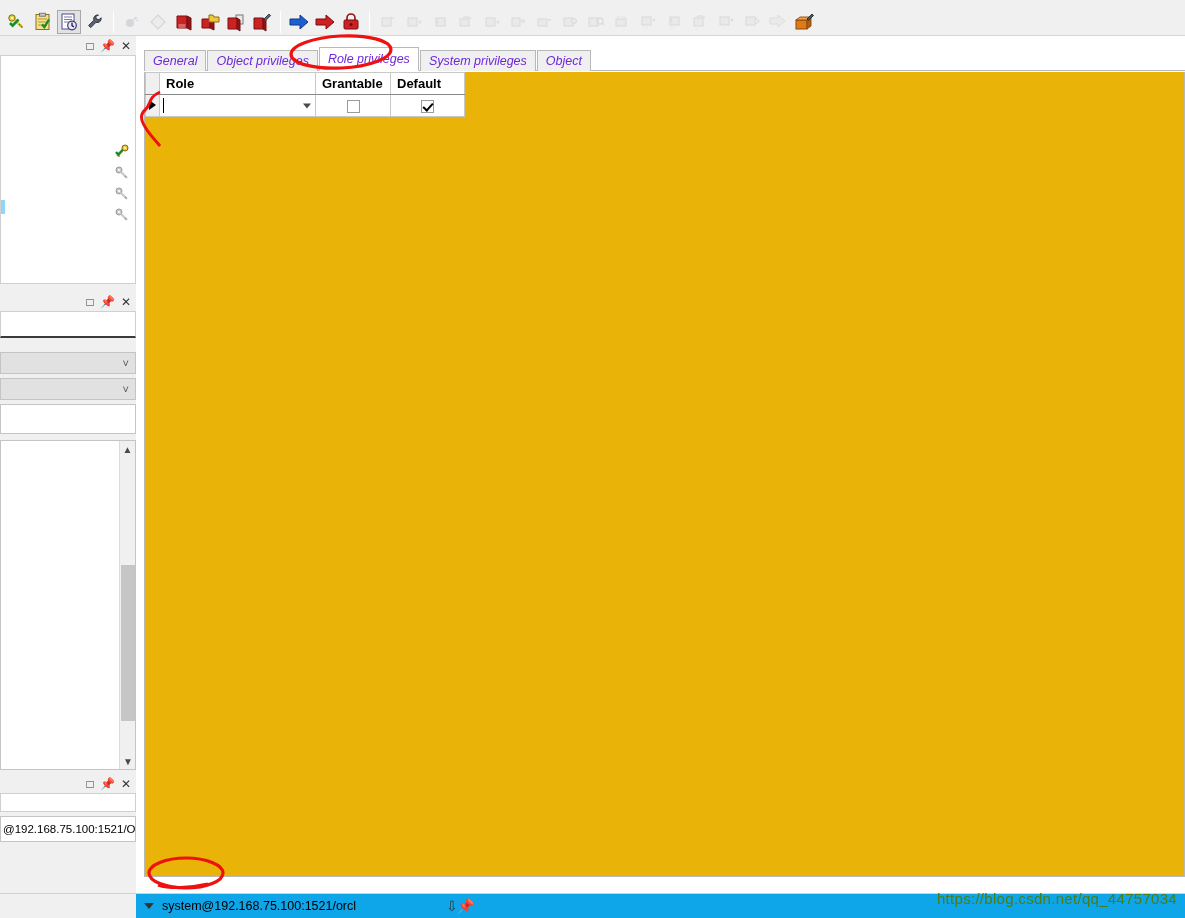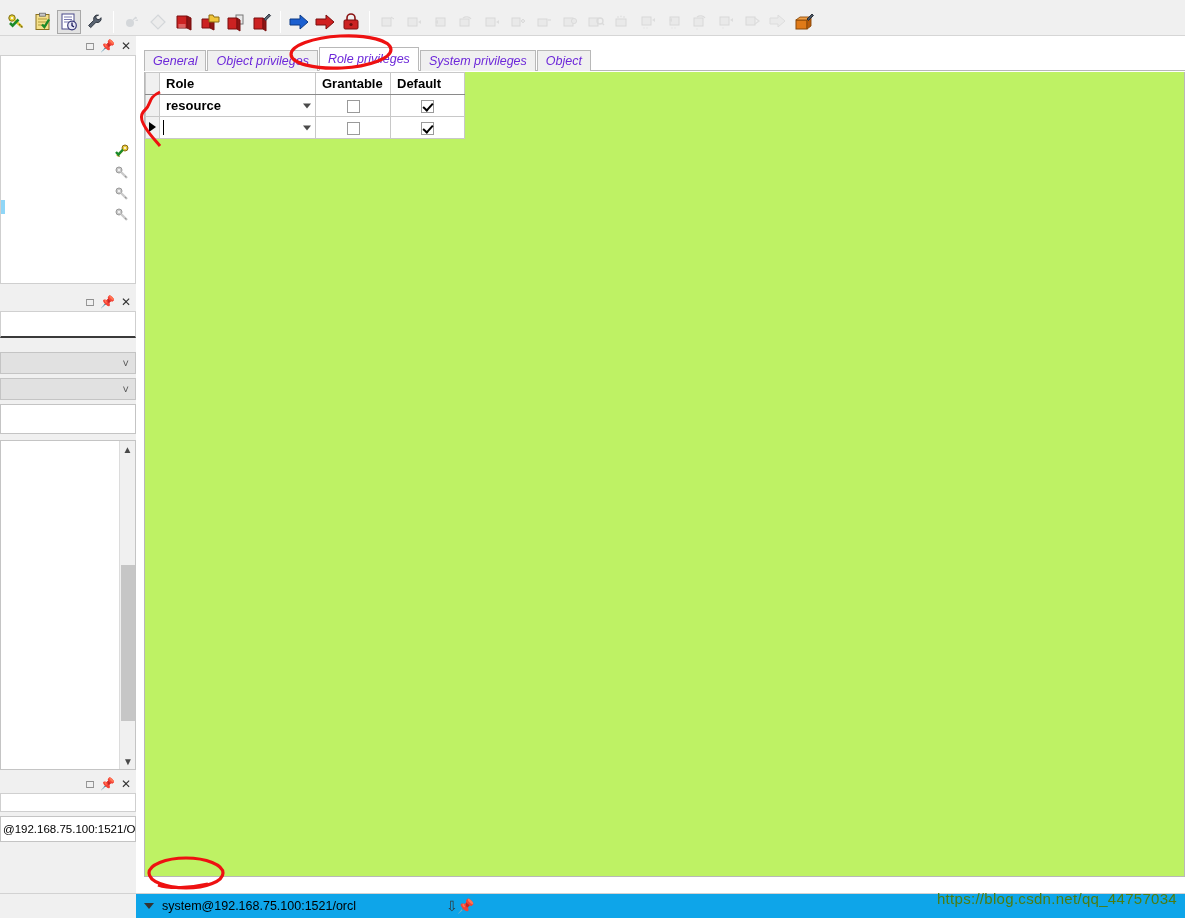--- a/index.html
+++ b/index.html
@@ -145,21 +145,21 @@
   }
   .tab.active {
     background: #ffffff; height: 24px;
     border-bottom: 1px solid #ffffff;
     z-index: 3;
   }
 
   .tab-body {
     position: absolute; left: 8px; top: 36px;
     width: 1041px; height: 805px;
-    background: #bef264;
+    background: #eab308;
     border: 1px solid #b8b8b8; border-top: none;
   }
 
   
   .grid {
     position: absolute; left: 0px; top: 0px;
     border-collapse: collapse;
     background: #ffffff;
   }
   .grid th, .grid td {
@@ -599,29 +599,20 @@
         <thead>
           <tr>
             <th class="col-marker"></th>
             <th class="col-role">Role</th>
             <th class="col-grant">Grantable</th>
             <th class="col-def">Default</th>
           </tr>
         </thead>
         <tbody>
           <tr>
-            <td class="row-marker"></td>
-            <td class="cell-role">
-              <span>resource</span>
-              <span class="drop-arrow"></span>
-            </td>
-            <td class="cell-chk"><span class="chk"></span></td>
-            <td class="cell-chk"><span class="chk on"></span></td>
-          </tr>
-          <tr>
             <td class="row-marker"><span class="tri"></span></td>
             <td class="cell-role">
               <span class="edit-caret"></span>
               <span></span>
               <span class="drop-arrow"></span>
             </td>
             <td class="cell-chk"><span class="chk"></span></td>
             <td class="cell-chk"><span class="chk on"></span></td>
           </tr>
         </tbody>

